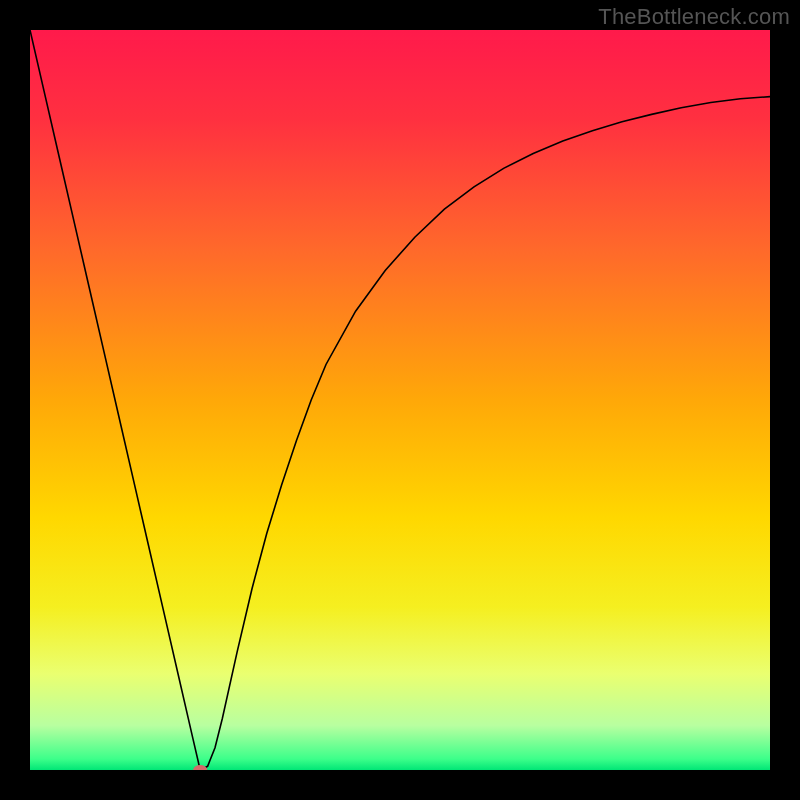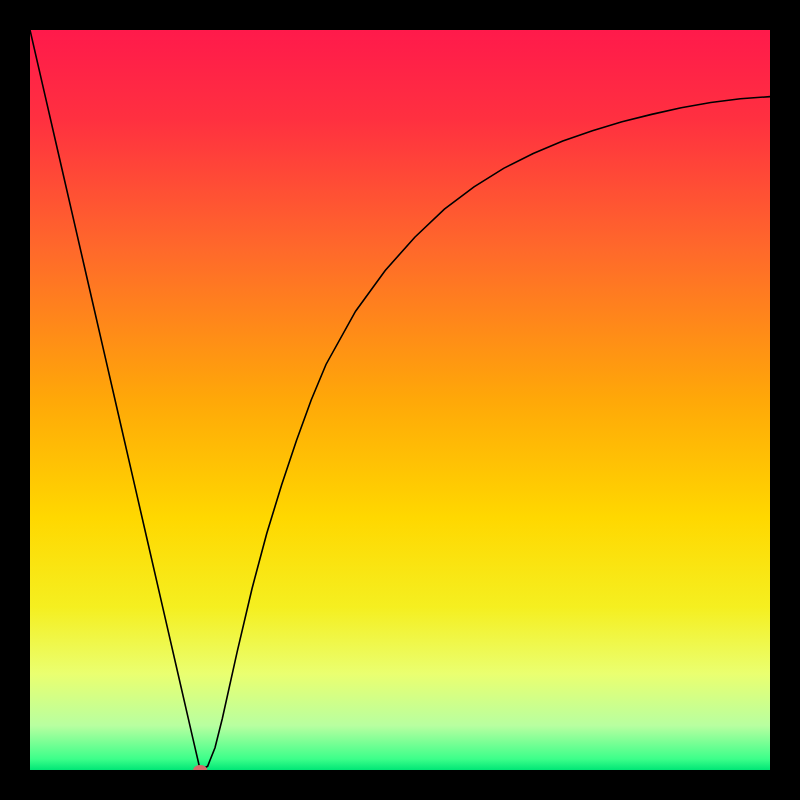--- a/index.html
+++ b/index.html
@@ -36,20 +36,21 @@
     user-select: none;
   }
   svg {
     display: block;
   }
 </style>
 </head>
 <body>
 
 <div class="frame">
+  <div class="watermark">TheBottleneck.com</div>
   <div class="plot">
     <svg id="chart-svg" width="740" height="740" viewBox="0 0 740 740" preserveAspectRatio="none">
       <defs>
         <linearGradient id="bg-grad" x1="0" y1="0" x2="0" y2="1">
             <stop offset="0%" stop-color="#ff1a4b"></stop>
             <stop offset="12%" stop-color="#ff3040"></stop>
             <stop offset="30%" stop-color="#ff6a2a"></stop>
             <stop offset="50%" stop-color="#ffa808"></stop>
             <stop offset="66%" stop-color="#ffd800"></stop>
             <stop offset="78%" stop-color="#f5ef20"></stop>

